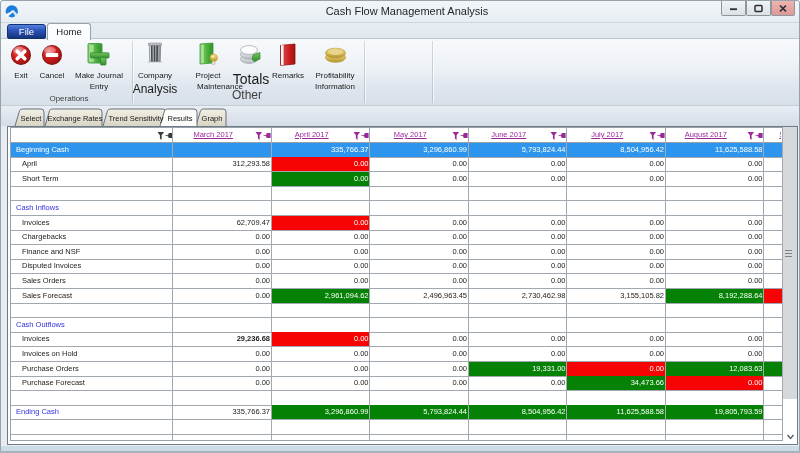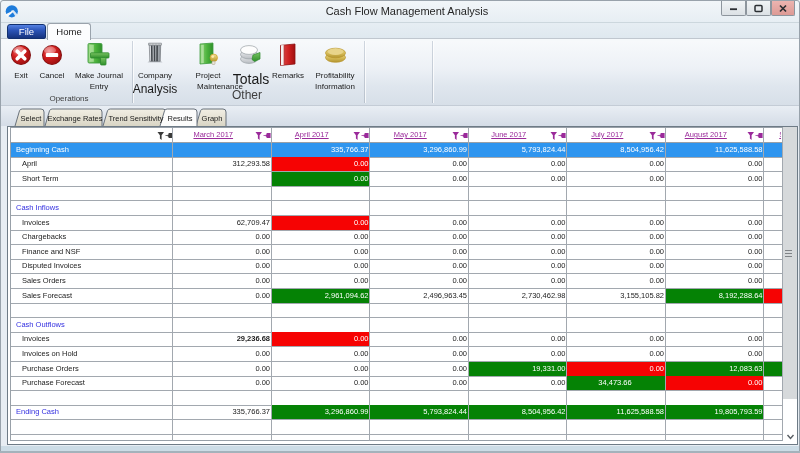--- a/index.html
+++ b/index.html
@@ -317,21 +317,21 @@
 <div class="abs" style="left:665px;top:361.5px;width:98px;height:14.1px;background:#058205;"></div>
 <div class="cell num" style="left:664.5px;top:361.5px;width:98px;color:#fff;">12,083.63</div>
 <div class="abs" style="left:763.5px;top:361.5px;width:18.5px;height:14.1px;background:#058205;"></div>
 <div class="abs" style="left:11px;top:390.2px;width:771px;height:1px;background:#a2a8af;"></div>
 <div class="cell" style="left:22px;top:376.1px;width:150px;color:#1c1c1c;">Purchase Forecast</div>
 <div class="cell num" style="left:172px;top:376.1px;width:98px;color:#1c1c1c;">0.00</div>
 <div class="cell num" style="left:270.5px;top:376.1px;width:98px;color:#1c1c1c;">0.00</div>
 <div class="cell num" style="left:369px;top:376.1px;width:98px;color:#1c1c1c;">0.00</div>
 <div class="cell num" style="left:467.5px;top:376.1px;width:98px;color:#1c1c1c;">0.00</div>
 <div class="abs" style="left:566.5px;top:376.1px;width:98px;height:14.1px;background:#058205;"></div>
-<div class="cell num" style="left:566px;top:376.1px;width:98px;color:#fff;text-align:center;">34,473.66</div>
+<div class="cell num" style="left:566px;top:376.1px;width:98px;color:#fff;">34,473.66</div>
 <div class="abs" style="left:665px;top:376.1px;width:98px;height:14.1px;background:#f60303;"></div>
 <div class="cell num" style="left:664.5px;top:376.1px;width:98px;color:#fff;">0.00</div>
 <div class="abs" style="left:11px;top:404.8px;width:771px;height:1px;background:#a2a8af;"></div>
 <div class="abs" style="left:11px;top:419.4px;width:771px;height:1px;background:#a2a8af;"></div>
 <div class="cell" style="left:16px;top:405.3px;width:156px;color:#3430e0;">Ending Cash</div>
 <div class="cell num" style="left:172px;top:405.3px;width:98px;color:#1c1c1c;">335,766.37</div>
 <div class="abs" style="left:271px;top:405.3px;width:98px;height:14.1px;background:#058205;"></div>
 <div class="cell num" style="left:270.5px;top:405.3px;width:98px;color:#fff;">3,296,860.99</div>
 <div class="abs" style="left:369.5px;top:405.3px;width:98px;height:14.1px;background:#058205;"></div>
 <div class="cell num" style="left:369px;top:405.3px;width:98px;color:#fff;">5,793,824.44</div>

